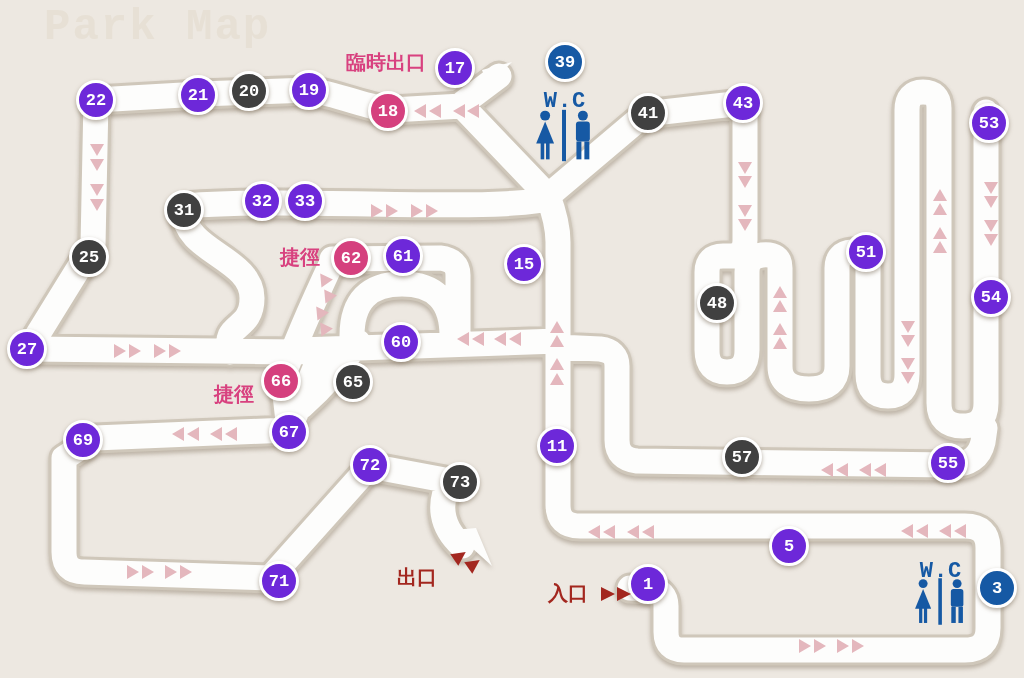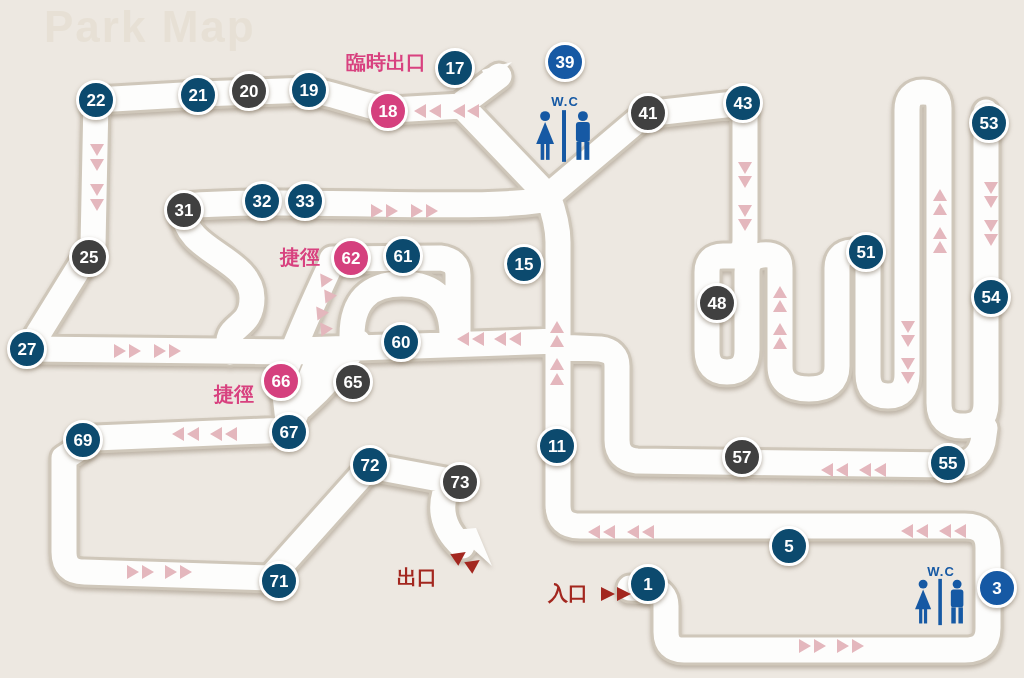--- a/index.html
+++ b/index.html
@@ -1,33 +1,33 @@
 <!DOCTYPE html>
 <html><head>
 <meta charset="utf-8">
 <style>
   html,body{margin:0;padding:0;}
   #stage{position:relative;width:1024px;height:678px;background:#EDE8E1;overflow:hidden;
-         font-family:Liberation Sans, sans-serif;}
+         font-family:Liberation Mono, monospace;}
   #roads{position:absolute;left:0;top:0;}
   .road-outline{fill:none;stroke:#CFC7BA;stroke-width:31;stroke-linecap:round;stroke-linejoin:round;}
   .road-fill{fill:none;stroke:#FDFDFC;stroke-width:25;stroke-linecap:round;stroke-linejoin:round;}
   #overlay{position:absolute;left:0;top:0;width:1024px;height:678px;}
   .park-title{position:absolute;left:44px;top:2px;font-size:44px;font-weight:bold;color:#E7E0D5;letter-spacing:2px;}
   .station{position:absolute;width:34px;height:34px;border-radius:50%;border:3px solid #FFFFFF;
            box-shadow:0 2px 4px rgba(120,105,85,.55);display:flex;align-items:center;justify-content:center;
            color:#fff;font-size:17px;font-weight:bold;transform:translate(-50%,-50%);line-height:1;}
-  .c-orange{background:#0c4a6e;} .c-brown{background:#404040;} .c-pink{background:#D5407E;} .c-blue{background:#1659A4;}
+  .c-orange{background:#6d28d9;} .c-brown{background:#404040;} .c-pink{background:#D5407E;} .c-blue{background:#1659A4;}
   .arrow{position:absolute;width:0;height:0;border-top:7px solid transparent;border-bottom:7px solid transparent;}
   .a-pink{border-left:12px solid #E4B7BD;}
   .a-red{border-left:14px solid #A3271F;}
   .map-label{position:absolute;transform:translate(-50%,-50%);font-weight:bold;white-space:nowrap;}
   .l-pink{color:#D8417F;font-size:20px;}
   .l-red{color:#A3271F;font-size:20px;}
-  .l-blue{color:#1659A4;font-size:13px;letter-spacing:1px;}
+  .l-blue{color:#1659A4;font-size:22px;letter-spacing:1px;}
   .ticket-btn{position:absolute;transform:translate(-50%,-50%);background:#DF8D13;color:#fff;
               border:2px solid #fff;box-shadow:0 2px 4px rgba(120,105,85,.5);font-size:17px;font-weight:bold;
               padding:6px 12px;letter-spacing:2px;border-radius:2px;}
   .wc-group{position:absolute;transform:translate(-50%,-50%);}
 </style>
 </head>
 <body>
 
 <div id="stage">
 

